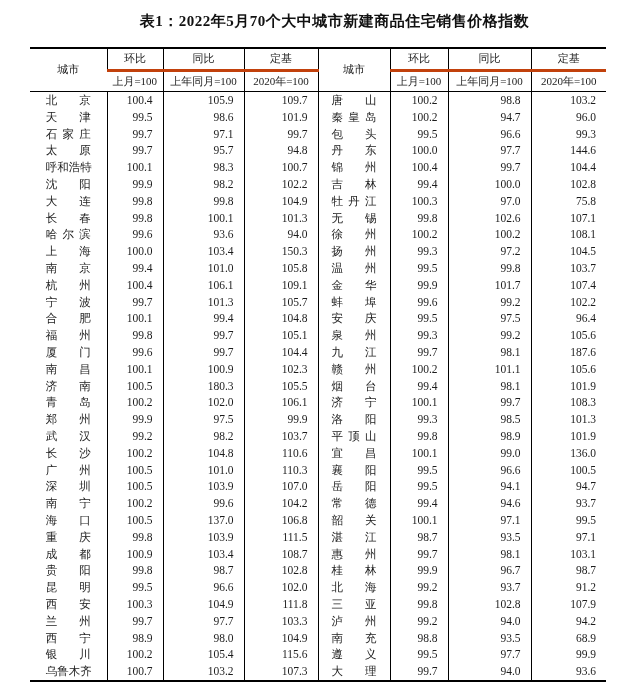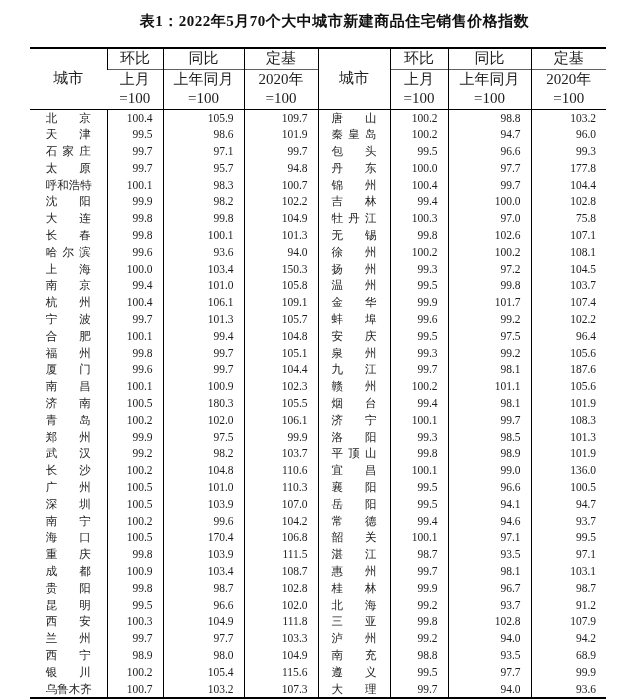--- a/index.html
+++ b/index.html
@@ -42,28 +42,28 @@
   table.price-table td {
     border-left: 1px solid #000;
     padding: 0;
     font-weight: normal;
   }
   table.price-table th:first-child,
   table.price-table td:first-child {
     border-left: none;
   }
   thead th {
-    font-size: 15px;
+    font-size: 11px;
     text-align: center;
     vertical-align: middle;
     height: 19.5px;
     line-height: 19.5px;
   }
   
-  thead tr.sub th { border-top: 1px solid #c2410c; }
+  thead tr.sub th { border-top: 3px solid #c2410c; }
   
   thead { border-bottom: 1.6px solid #000; }
   tbody td {
     height: 16.8px;
     font-size: 11.5px;
     line-height: 16.8px;
     vertical-align: middle;
   }
   tbody td.num {
     text-align: right;
@@ -148,21 +148,21 @@
           <td class="num">99.3</td>
         </tr>
         <tr>
           <td class="city"><span class="cjust">太原</span></td>
           <td class="num">99.7</td>
           <td class="num">95.7</td>
           <td class="num">94.8</td>
           <td class="city"><span class="cjust">丹东</span></td>
           <td class="num">100.0</td>
           <td class="num">97.7</td>
-          <td class="num">177.8</td>
+          <td class="num">144.6</td>
         </tr>
         <tr>
           <td class="city"><span class="cjust">呼和浩特</span></td>
           <td class="num">100.1</td>
           <td class="num">98.3</td>
           <td class="num">100.7</td>
           <td class="city"><span class="cjust">锦州</span></td>
           <td class="num">100.4</td>
           <td class="num">99.7</td>
           <td class="num">104.4</td>
@@ -363,21 +363,21 @@
           <td class="num">99.6</td>
           <td class="num">104.2</td>
           <td class="city"><span class="cjust">常德</span></td>
           <td class="num">99.4</td>
           <td class="num">94.6</td>
           <td class="num">93.7</td>
         </tr>
         <tr>
           <td class="city"><span class="cjust">海口</span></td>
           <td class="num">100.5</td>
-          <td class="num">170.4</td>
+          <td class="num">137.0</td>
           <td class="num">106.8</td>
           <td class="city"><span class="cjust">韶关</span></td>
           <td class="num">100.1</td>
           <td class="num">97.1</td>
           <td class="num">99.5</td>
         </tr>
         <tr>
           <td class="city"><span class="cjust">重庆</span></td>
           <td class="num">99.8</td>
           <td class="num">103.9</td>

